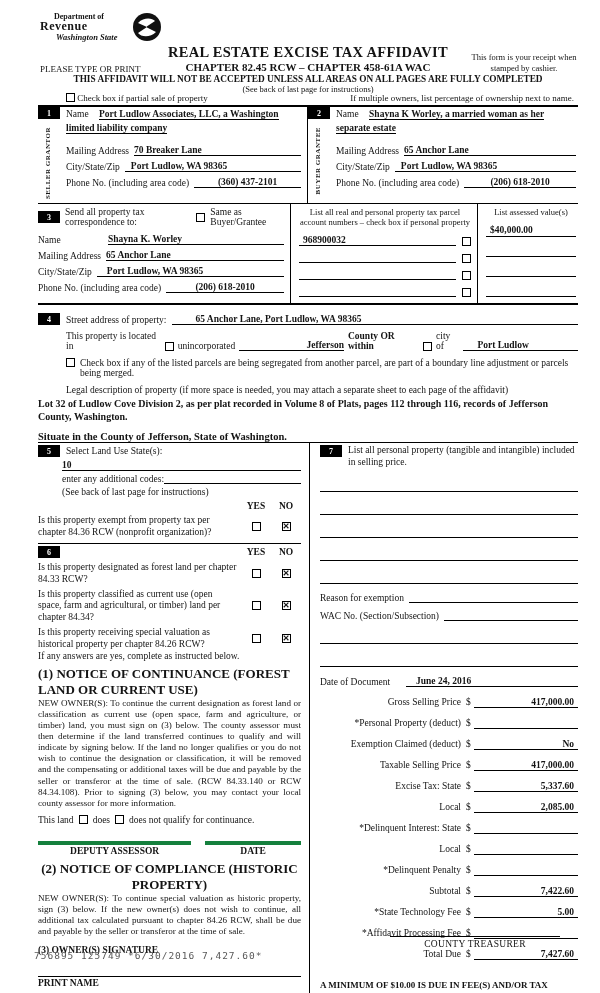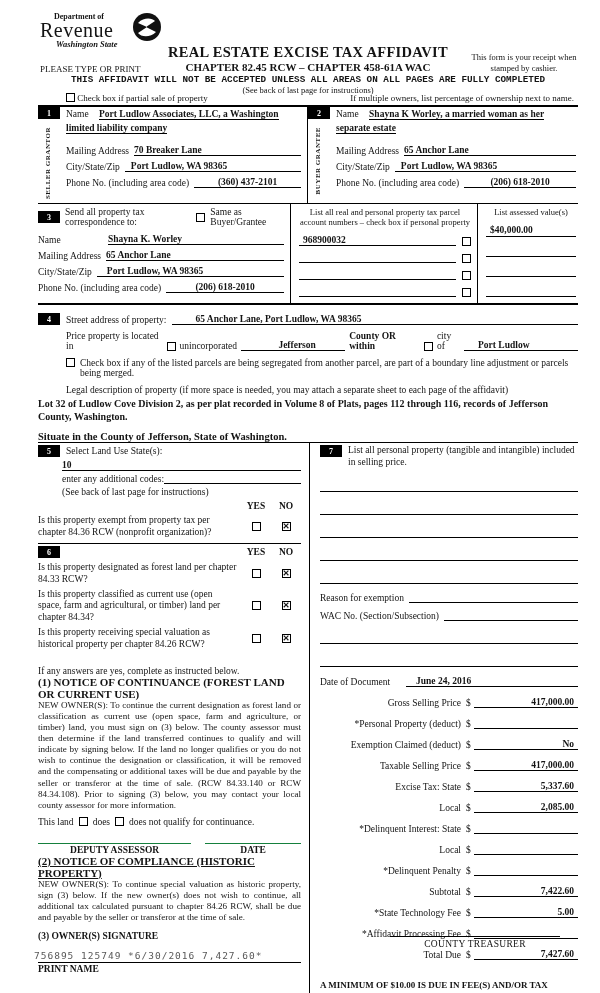--- a/index.html
+++ b/index.html
@@ -7,29 +7,29 @@
   body {
     width:600px; height:993px; overflow:hidden; position:relative;
     font-family:"Liberation Serif", serif; font-size:9.5px; color:#141414;
   }
   .page { padding:6px 22px 0 38px; position:relative; height:100%; }
 
   
   .hdr { position:relative; height:84px; }
   .logo { position:absolute; left:2px; top:6px; width:140px; }
   .logo-dept { font-size:8px; font-weight:bold; margin-left:14px; }
-  .logo-rev  { font-size:20px; font-weight:normal; letter-spacing:.5px; line-height:.9; }
+  .logo-rev  { font-size:12px; font-weight:bold; letter-spacing:.5px; line-height:.9; }
   .logo-state{ font-size:8.5px; font-style:italic; font-weight:bold; margin-left:16px; }
   .logo-mark { position:absolute; left:92px; top:0; }
   .title-block { text-align:center; padding-top:38px; }
   .title    { font-size:14.5px; font-weight:bold; letter-spacing:.3px; }
   .subtitle { font-size:11px;  font-weight:bold; }
   .type-print { position:absolute; left:2px; top:58px; font-size:9px; }
   .receipt-note { position:absolute; right:0; top:46px; width:108px; font-size:8.5px; text-align:center; line-height:1.25; }
-  .warning  { text-align:center; font-weight:bold; font-size:9.3px; margin-top:1px;font-family:Liberation Mono, monospace; }
+  .warning  { text-align:center; font-weight:bold; font-size:9.3px; margin-top:1px; }
   .see-back { text-align:center; font-size:8.5px; }
   .partial-row { display:flex; justify-content:space-between; align-items:flex-end; margin:3px 4px 2px 28px; font-size:9px; }
 
   
   .cb { display:inline-block; width:9px; height:9px; border:1px solid #000; vertical-align:-1px;
         position:relative; background:#fff; flex:none; }
   .cb.checked::before { content:"\2715"; position:absolute; left:0; top:-1px; width:100%;
         font-size:8.5px; line-height:9px; text-align:center; font-weight:bold; }
   .numbox { background:#000; color:#fff; font-weight:bold; font-size:8px;
         width:22px; height:12px; display:flex; align-items:center; justify-content:center; flex:none; }
@@ -78,39 +78,39 @@
   .sec5-head { display:flex; align-items:center; gap:6px; }
   .code-line { border-bottom:1px solid #000; font-weight:bold; margin:3px 0 0 24px; }
   .addl-row { display:flex; align-items:flex-end; margin:3px 0 0 24px; }
   .small-note { margin:3px 0 0 24px; }
   .yn-head { display:flex; justify-content:flex-end; font-weight:bold; margin-top:4px; }
   .yn-head span { width:30px; text-align:center; }
   .qrow { display:flex; align-items:center; margin-top:4px; }
   .qrow .qtext { flex:1; line-height:1.2; padding-right:4px; }
   .qrow .cbcell { width:30px; text-align:center; flex:none; }
   .sec6-bar { border-top:1.5px solid #000; margin-top:5px; padding-top:2px; display:flex; justify-content:space-between; align-items:center; }
-  .if-yes { margin-top:16px; }
-  .notice-title { font-weight:bold; font-size:11px; }
+  .if-yes { margin-top:1px; }
+  .notice-title { font-weight:bold; margin-top:5px; font-size:13px; }
   .notice-body { text-align:justify; line-height:1.22; font-size:9.1px; }
   .land-row { display:flex; align-items:center; gap:5px; margin-top:6px; }
   .siglines { display:flex; gap:14px; margin-top:16px; }
-  .sigline { border-top:1px solid #15803d; text-align:center; font-weight:bold; padding-top:1px; }
+  .sigline { border-top:4px solid #15803d; text-align:center; font-weight:bold; padding-top:1px; }
   .sigline.wide { flex:1.6; } .sigline.narrow { flex:1; }
   .center-bold { text-align:left; font-weight:bold; margin-top:8px; }
   .full-line { border-bottom:1px solid #000; height:12px; }
 
   
   .sec7-head { display:flex; gap:6px; }
   .sec7-head .txt { flex:1; line-height:1.25; }
   .blank5 .full-line { margin-top:11px; }
   .exempt-note { border-top:1px solid #000; margin-top:10px; padding-top:4px; }
   .doc-row { display:flex; align-items:flex-end; margin-top:9px; }
   .doc-row .lbl { width:86px; flex:none; }
   .money { margin-top:7px; }
-  .mrow { display:flex; align-items:center; margin-top:10px; }
+  .mrow { display:flex; align-items:flex-start; margin-top:10px; }
   .mlabel { width:146px; flex:none; text-align:right; padding-right:5px; }
   .dollar { flex:none; padding-right:3px; }
   .mline { flex:1; border-bottom:1px solid #000; text-align:right; font-weight:bold; min-height:11px; padding-right:4px; }
   .min-note { text-align:left; font-weight:bold; font-size:9px; margin-top:20px; line-height:1.3; }
 
   
   .sec8 { padding-top:2px; }
   .certify-row { display:flex; gap:8px; align-items:center; }
   .certify { flex:1; text-align:center; font-weight:bold; }
 
@@ -259,24 +259,24 @@
     </div>
   </div>
 
   <div class="sec4">
     <div class="frow" style="margin-top:4px;">
       <div class="numbox" style="margin-right:6px;">4</div>
       <span class="lbl">Street address of property:</span>
       <span class="fill uline" style="padding-left:24px;">65 Anchor Lane, Port Ludlow, WA  98365</span>
     </div>
     <div class="located-row">
-      <span>Price property is located in</span>
+      <span>This property is located in</span>
       <span class="cb"></span>
       <span>unincorporated</span>
-      <span class="uline" style="width:110px;text-align:center;padding-left:8px;">Jefferson</span>
+      <span class="uline" style="width:110px;text-align:right;padding-left:8px;">Jefferson</span>
       <span style="font-weight:bold;">County OR  within</span>
       <span class="cb"></span>
       <span>city of</span>
       <span class="uline" style="width:120px;text-align:left;padding-left:14px;">Port Ludlow</span>
     </div>
     <div class="seg-row">
       <span class="cb"></span>
       <span>Check box if any of the listed parcels are being segregated from another parcel, are part of a boundary line adjustment or parcels being merged.</span>
     </div>
     <div class="legal-lbl">Legal description of property (if more space is needed, you may attach a separate sheet to each page of the affidavit)</div>
@@ -343,21 +343,21 @@
 
       <div class="siglines">
         <div class="sigline wide">
           <span>DEPUTY ASSESSOR</span>
         </div>
         <div class="sigline narrow">
           <span>DATE</span>
         </div>
       </div>
 
-      <div class="notice-title" style="text-decoration:underline;">(2) NOTICE OF COMPLIANCE (HISTORIC PROPERTY)</div>
+      <div class="notice-title" style="text-align:center;">(2) NOTICE OF COMPLIANCE (HISTORIC PROPERTY)</div>
       <div class="notice-body">NEW OWNER(S):  To continue special valuation as historic property, sign (3) below.  If the new owner(s) does not wish to continue, all additional tax calculated pursuant to chapter 84.26 RCW, shall be due and payable by the seller or transferor at the time of sale.</div>
 
       <div class="center-bold">(3)  OWNER(S) SIGNATURE</div>
       <div class="full-line" style="margin-top:10px;"></div>
       <div class="center-bold" style="margin-top:1px;">PRINT NAME</div>
       <div class="full-line" style="margin-top:8px;"></div>
     </div>
 
     <div class="mid-right">
       <div class="sec7-head">

